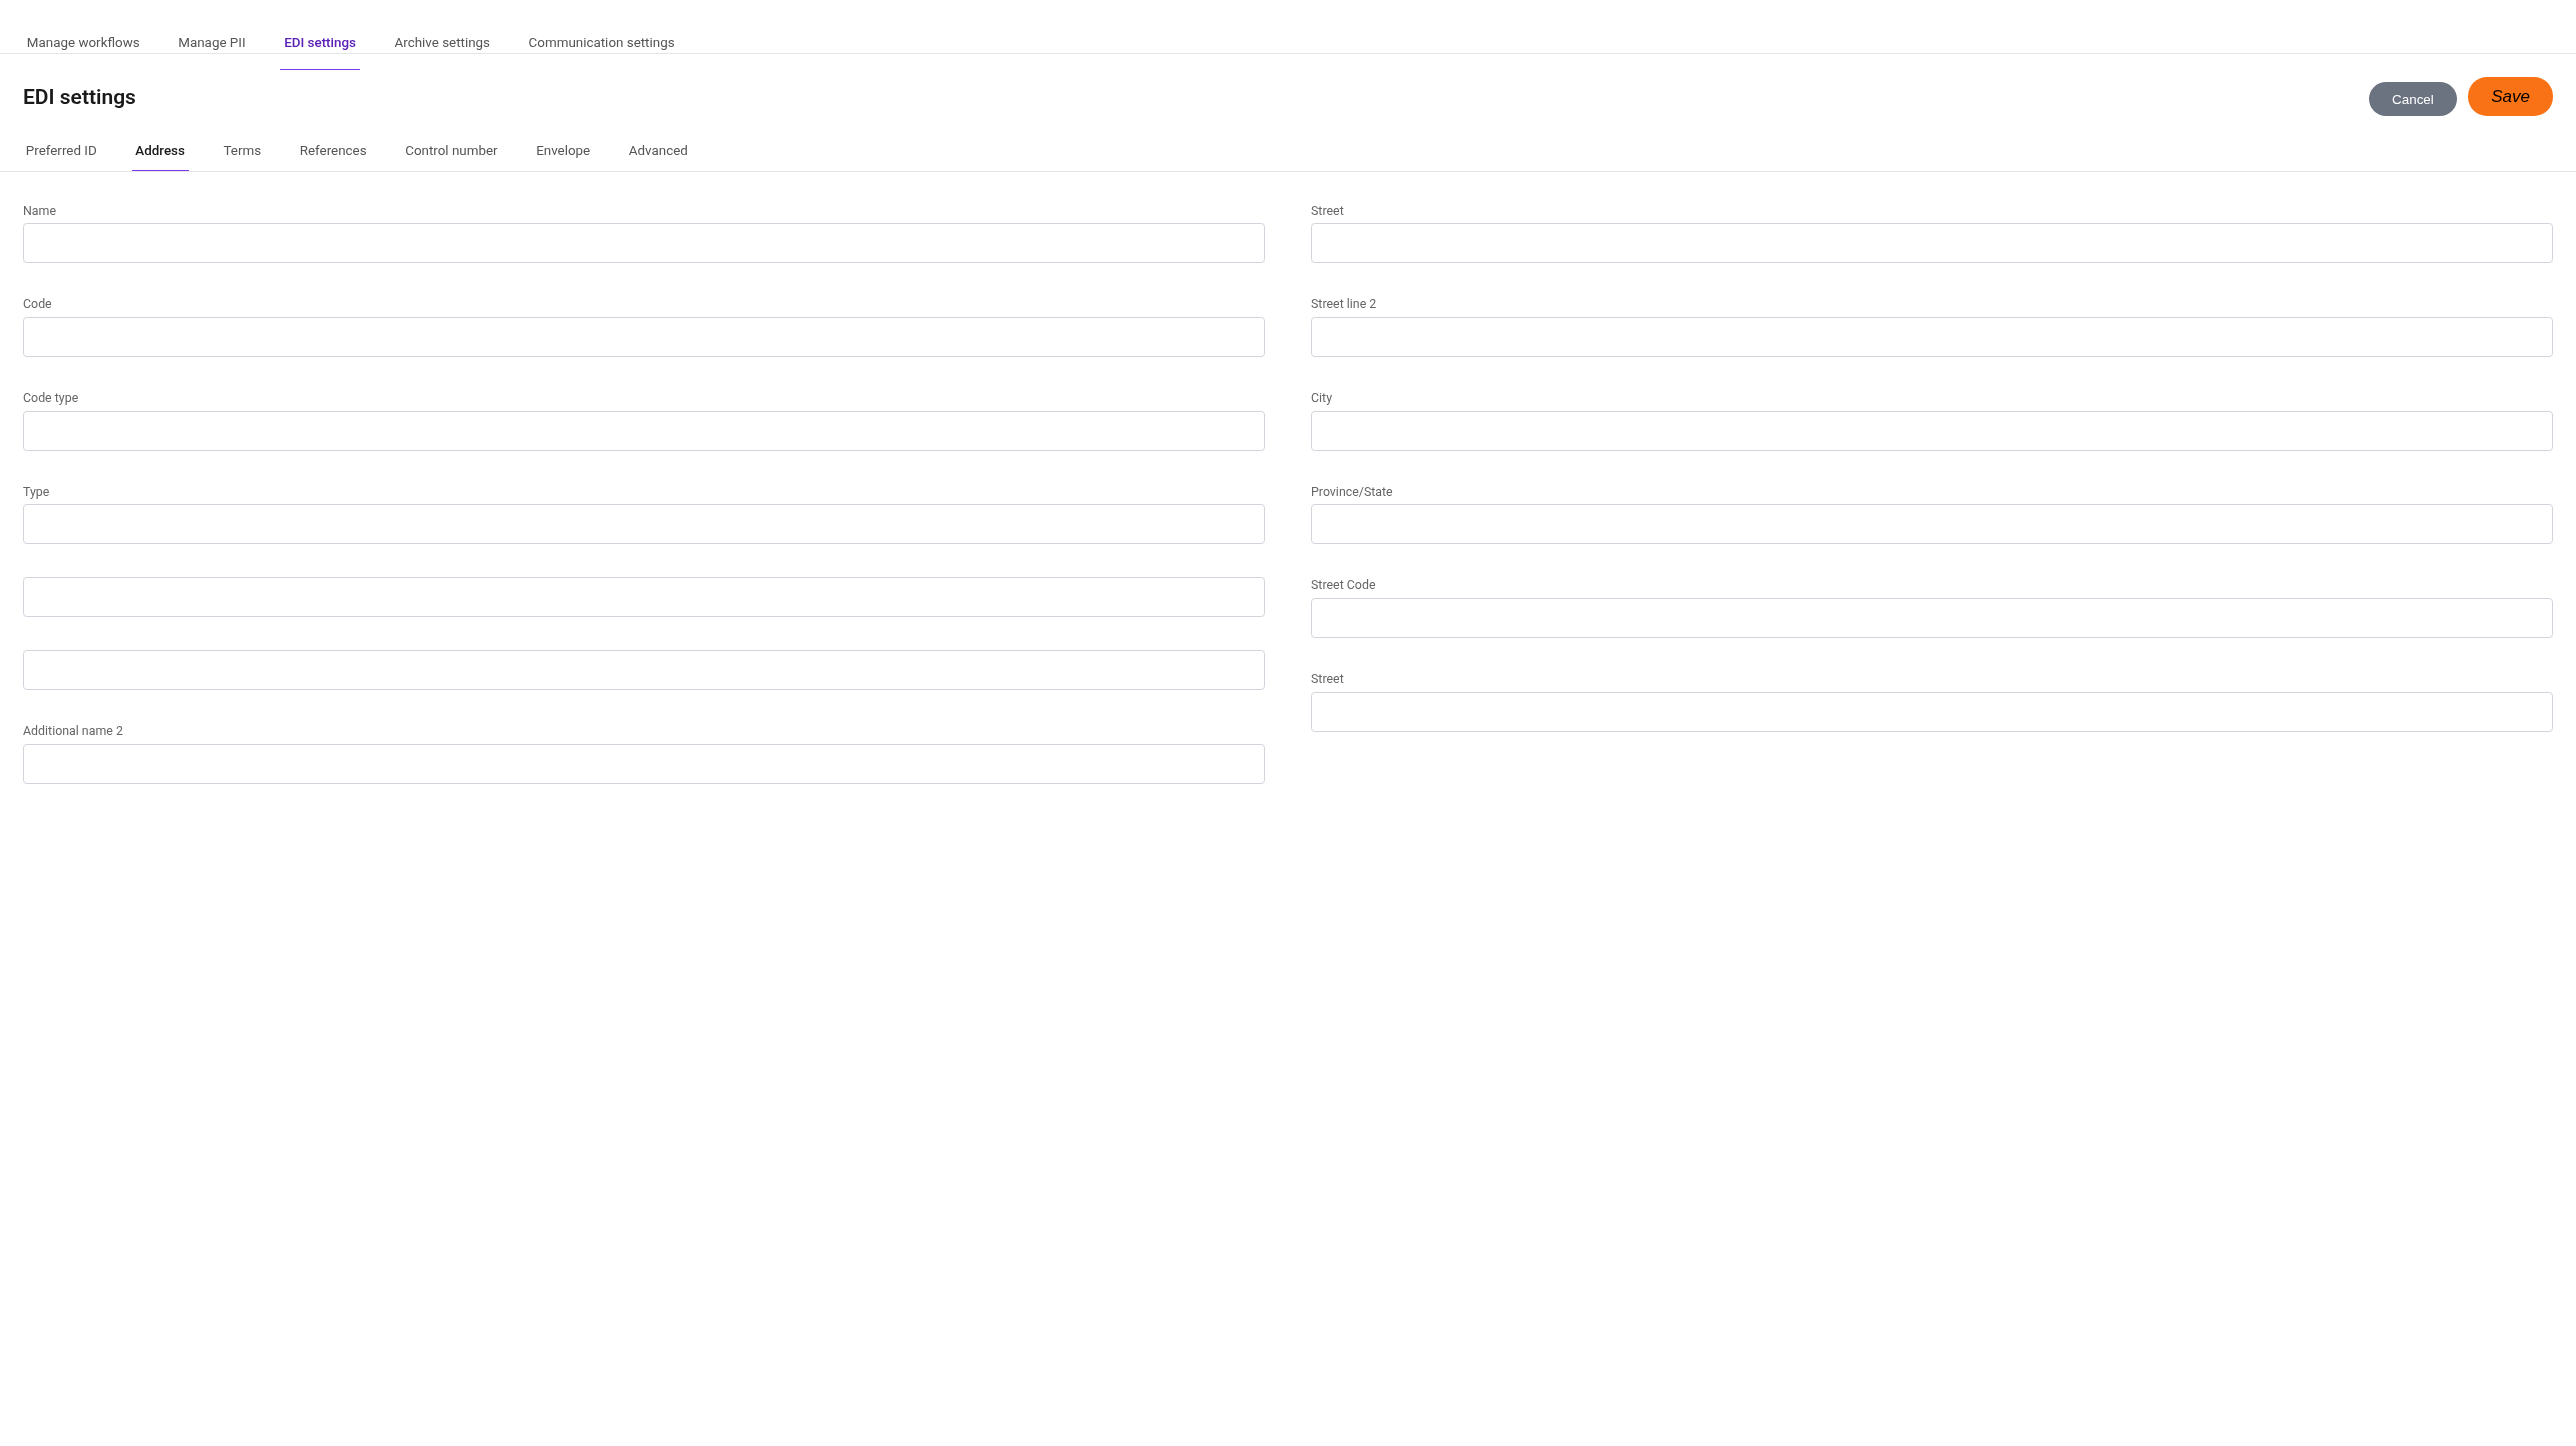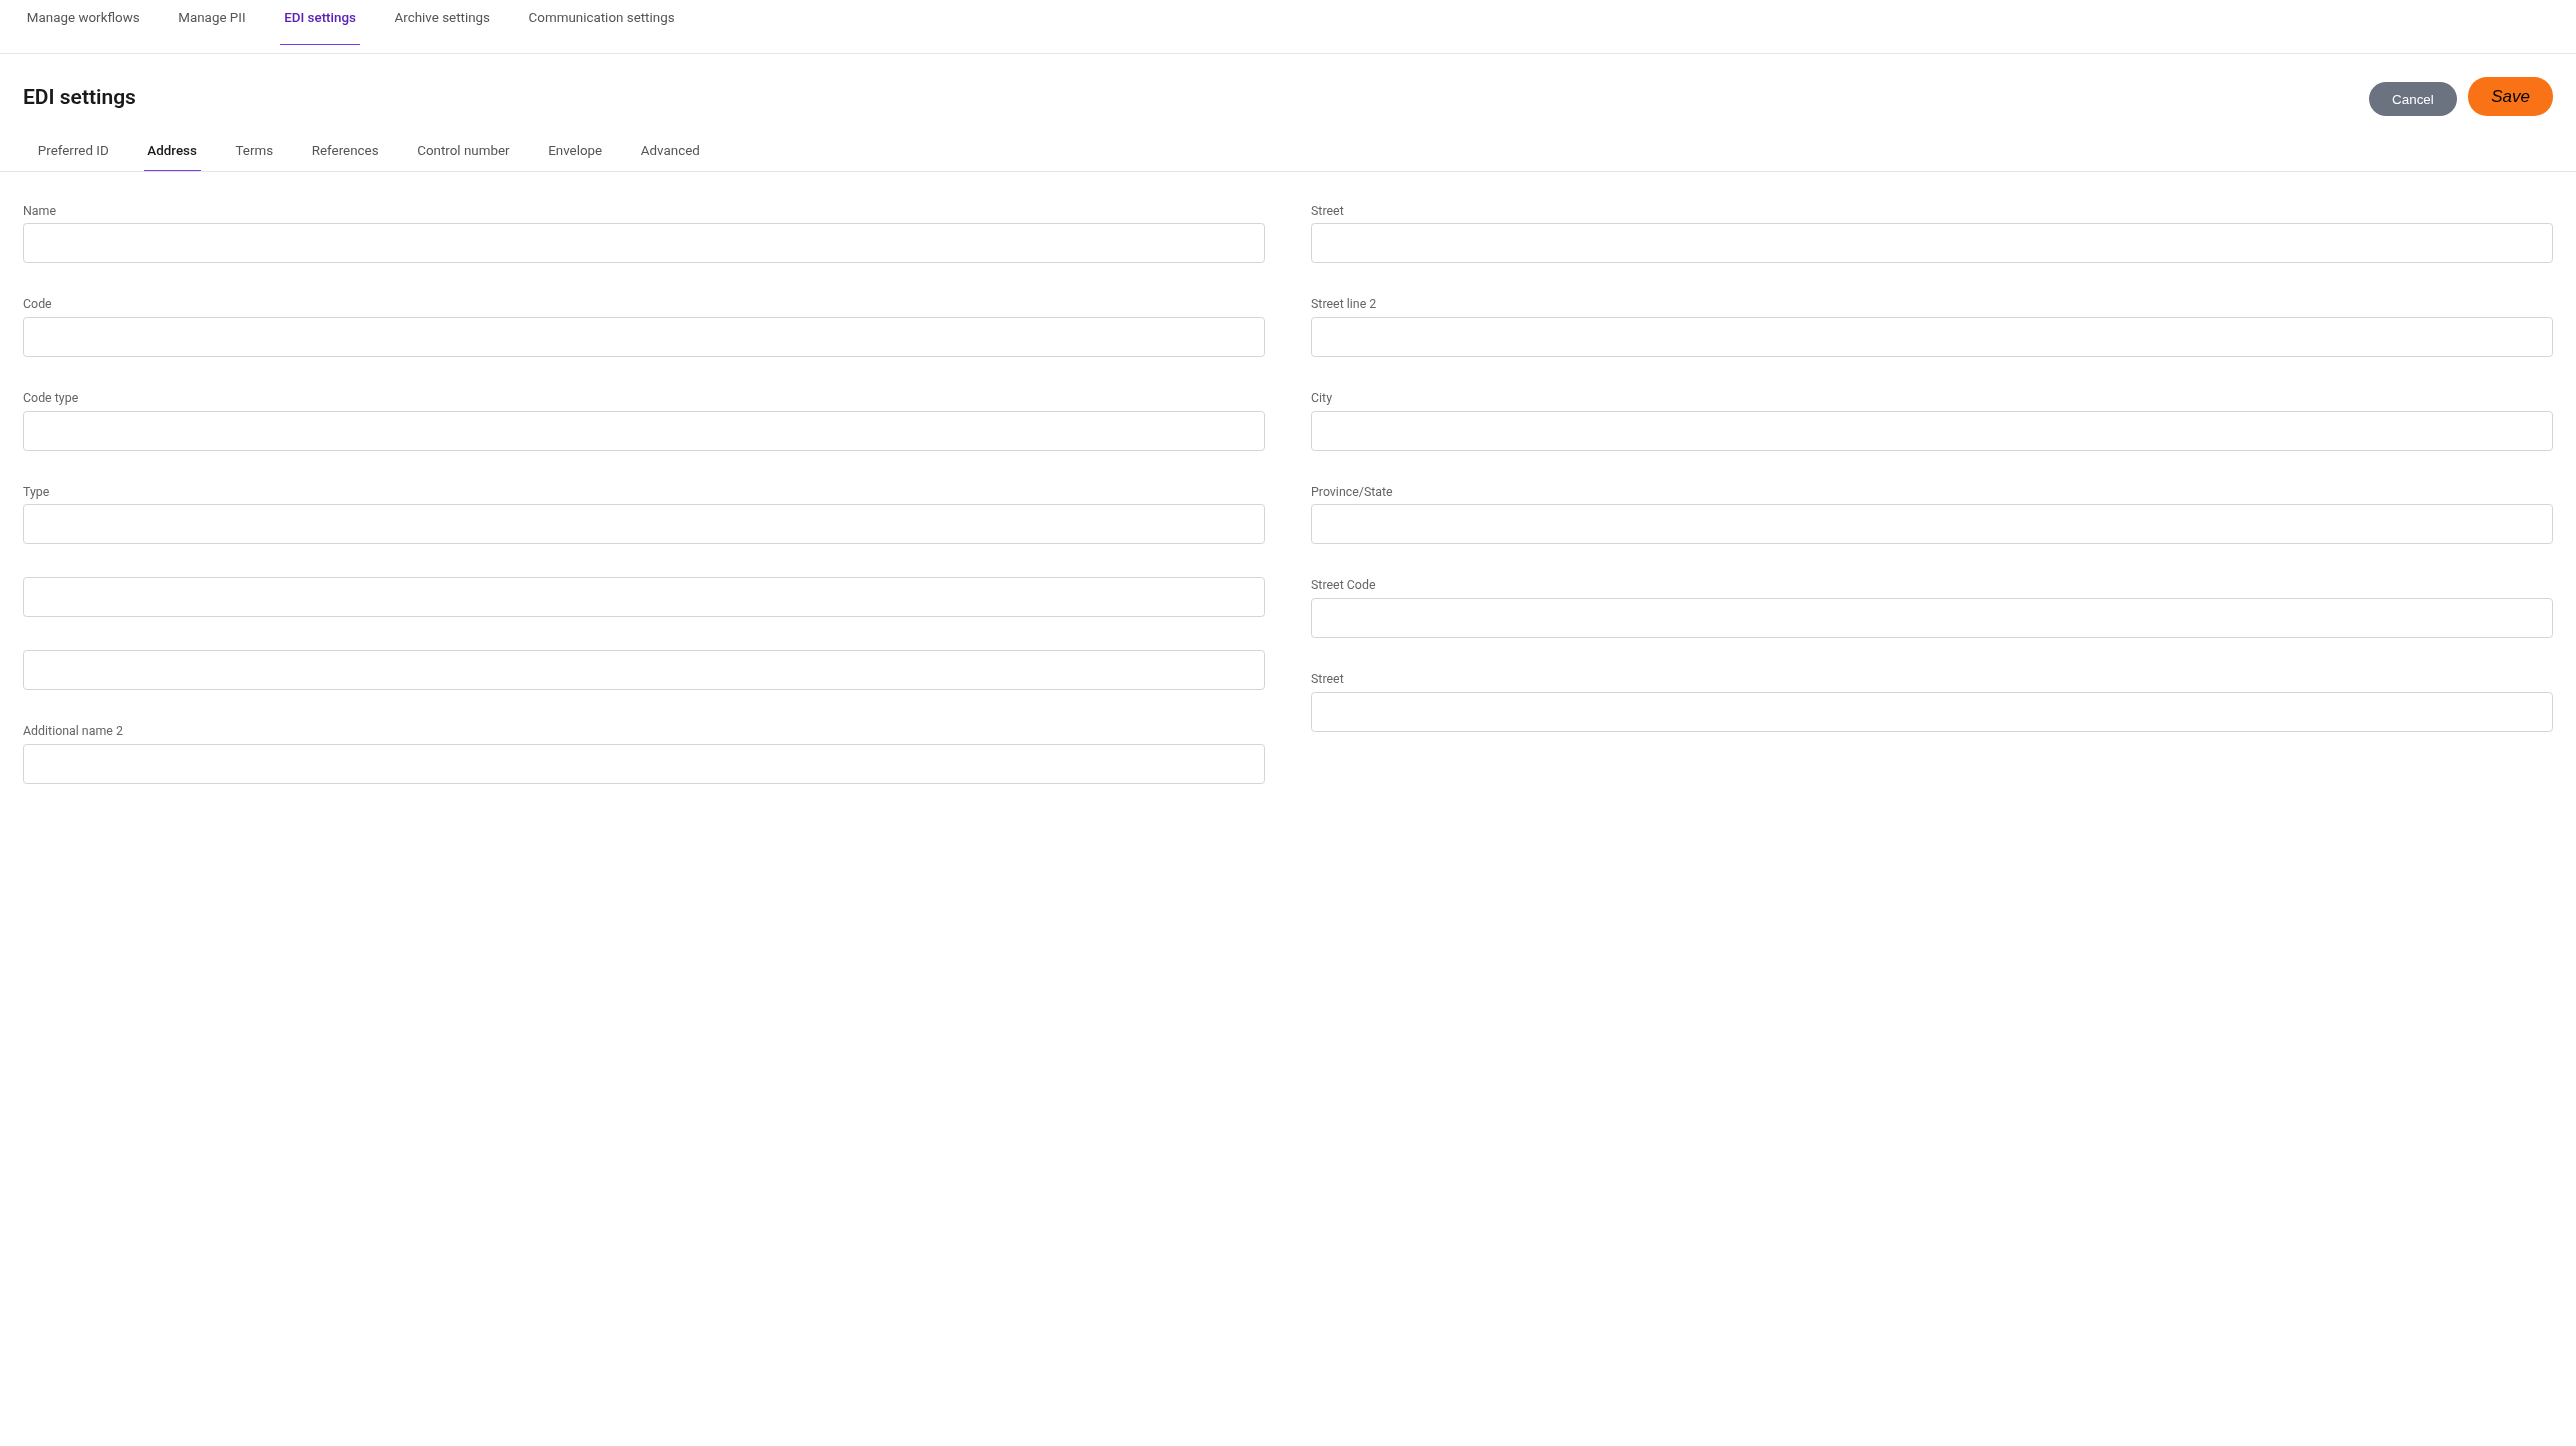--- a/index.html
+++ b/index.html
@@ -10,22 +10,22 @@
 
     body {
       font-family: -apple-system, BlinkMacSystemFont, 'Segoe UI', Roboto, sans-serif;
       background: #ffffff;
       color: #333333;
       font-size: 13.4px;
     }
 
     .top-nav {
       display: flex;
-      align-items: flex-end;
-      padding: 8px 23px;
+      align-items: flex-start;
+      padding: 16px 23px;
       border-bottom: 1px solid #e5e5e5;
       height: 54px;
       gap: 31px;
     }
 
     .top-nav-item {
       font-size: 13.4px;
       color: #555555;
       cursor: pointer;
       padding: 0 3.8px;
@@ -80,21 +80,21 @@
       padding: 9.6px 23px;
       font-size: 17px;
       cursor: pointer;
       font-weight: 500;
       font-style: italic;
     }
 
     .sub-tabs {
       display: flex;
       align-items: center;
-      padding: 0 34px;
+      padding: 0 22px;
       border-bottom: 1px solid #e5e5e5;
       gap: 31px;
       margin-top: 7.7px;
     }
 
     .sub-tab-item {
       font-size: 13.4px;
       color: #555555;
       cursor: pointer;
       padding: 11.5px 3.8px;

